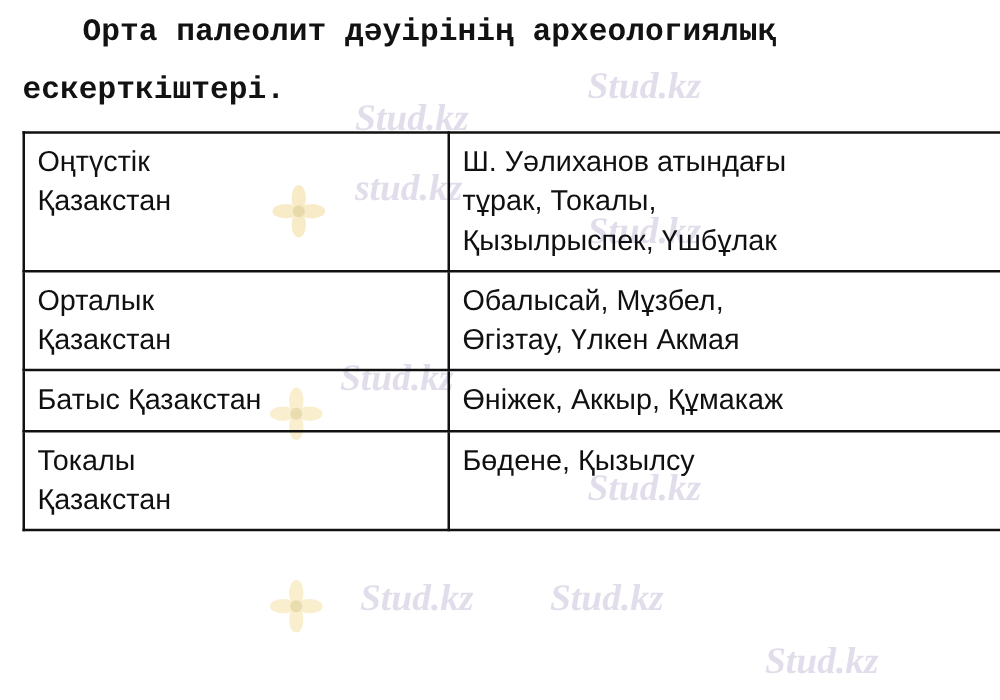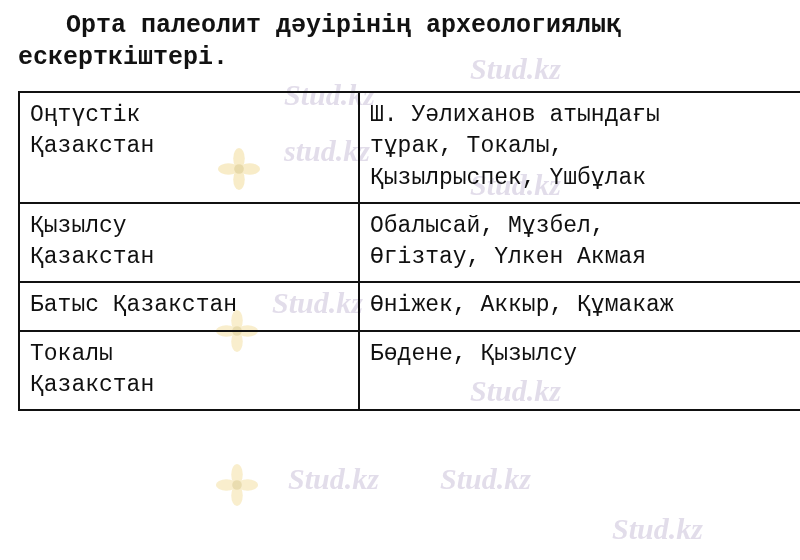--- a/index.html
+++ b/index.html
@@ -65,33 +65,34 @@
     color: #121212;
     margin: 0 0 18px 0;
   }
   #heading .ln1 {
     display: block;
     padding-left: 48px;
   }
   #heading .ln2 {
     display: block;
     padding-left: 0px;
+    margin-top: 14px;
   }
 
   table.data {
     border-collapse: collapse;
     width: 760px;
     margin: 0 auto;
     table-layout: fixed;
     background: transparent;
   }
   table.data td {
     border: 2px solid #111111;
     vertical-align: top;
-    font-family: Liberation Mono, monospace;
+    font-family: Liberation Sans, sans-serif;
     font-size: 23px;
     line-height: 1.36;
     color: #101010;
     padding: 7px 10px 8px 10px;
     background: transparent;
   }
   table.data td.col-region {
     width: 318px;
   }
   table.data td.col-sites {
@@ -177,21 +178,21 @@
         </td>
         <td class="col-sites">
           <span class="cellline">Ш. Уәлиханов атындағы</span>
           <span class="cellline">тұрак, Токалы,</span>
           <span class="cellline">Қызылрыспек, Үшбұлак</span>
         </td>
       </tr>
 
       <tr>
         <td class="col-region">
-          <span class="cellline">Қызылсу</span>
+          <span class="cellline">Орталык</span>
           <span class="cellline">Қазакстан</span>
         </td>
         <td class="col-sites">
           <span class="cellline">Обалысай, Мұзбел,</span>
           <span class="cellline">Өгізтау, Үлкен Акмая</span>
         </td>
       </tr>
 
       <tr>
         <td class="col-region">

